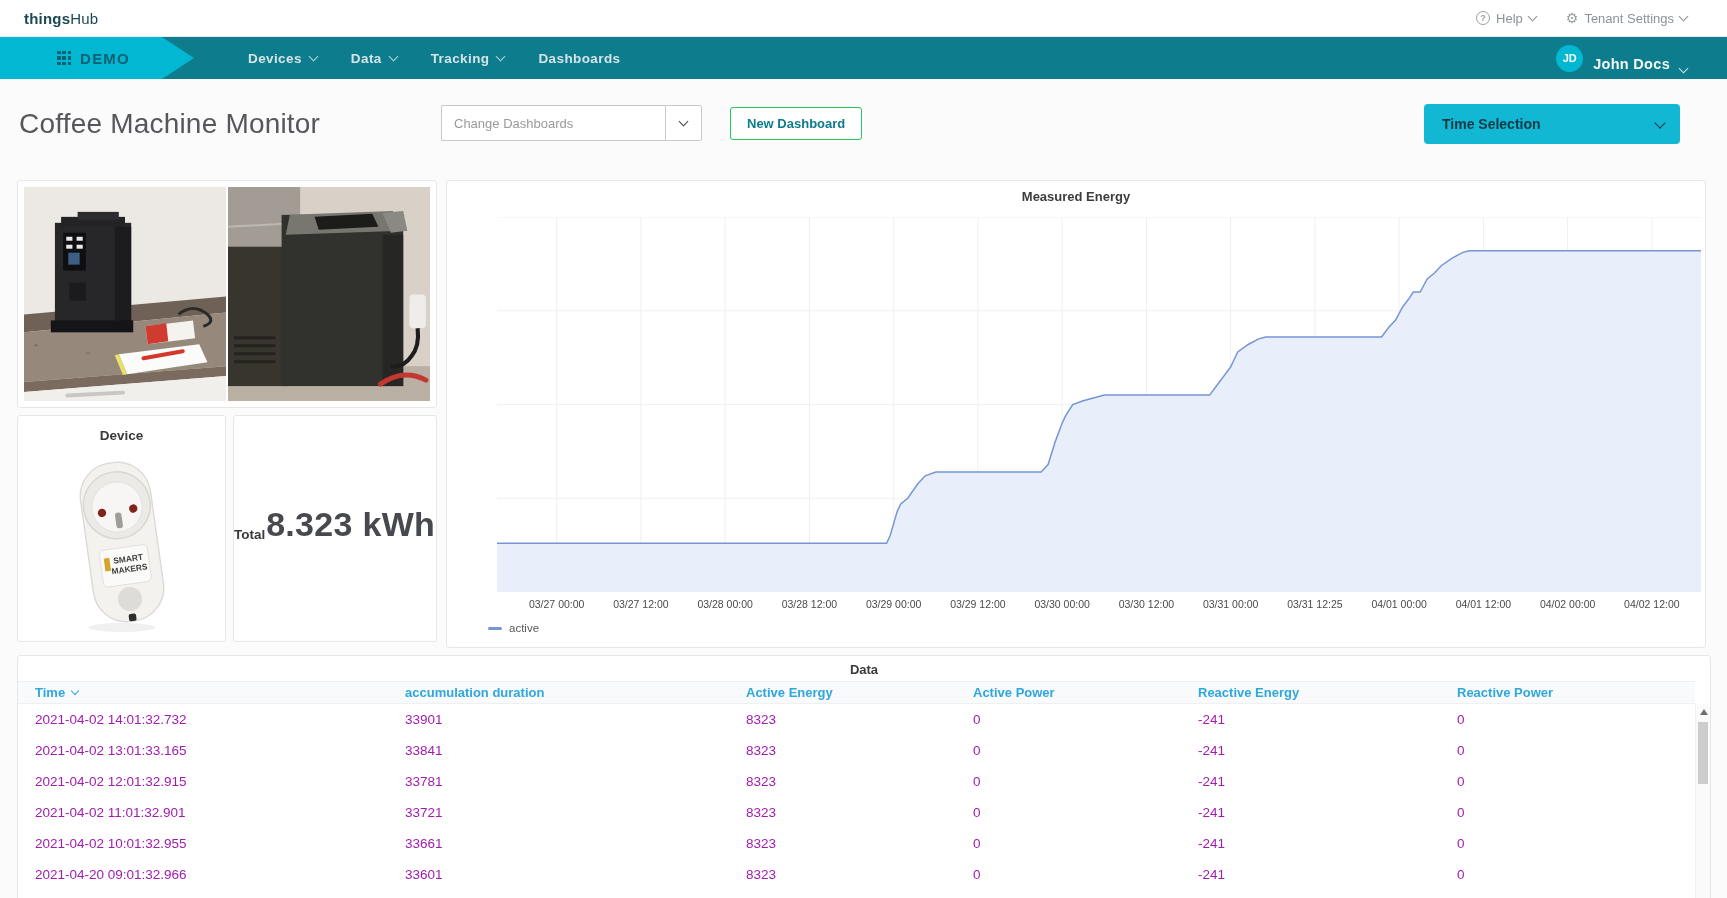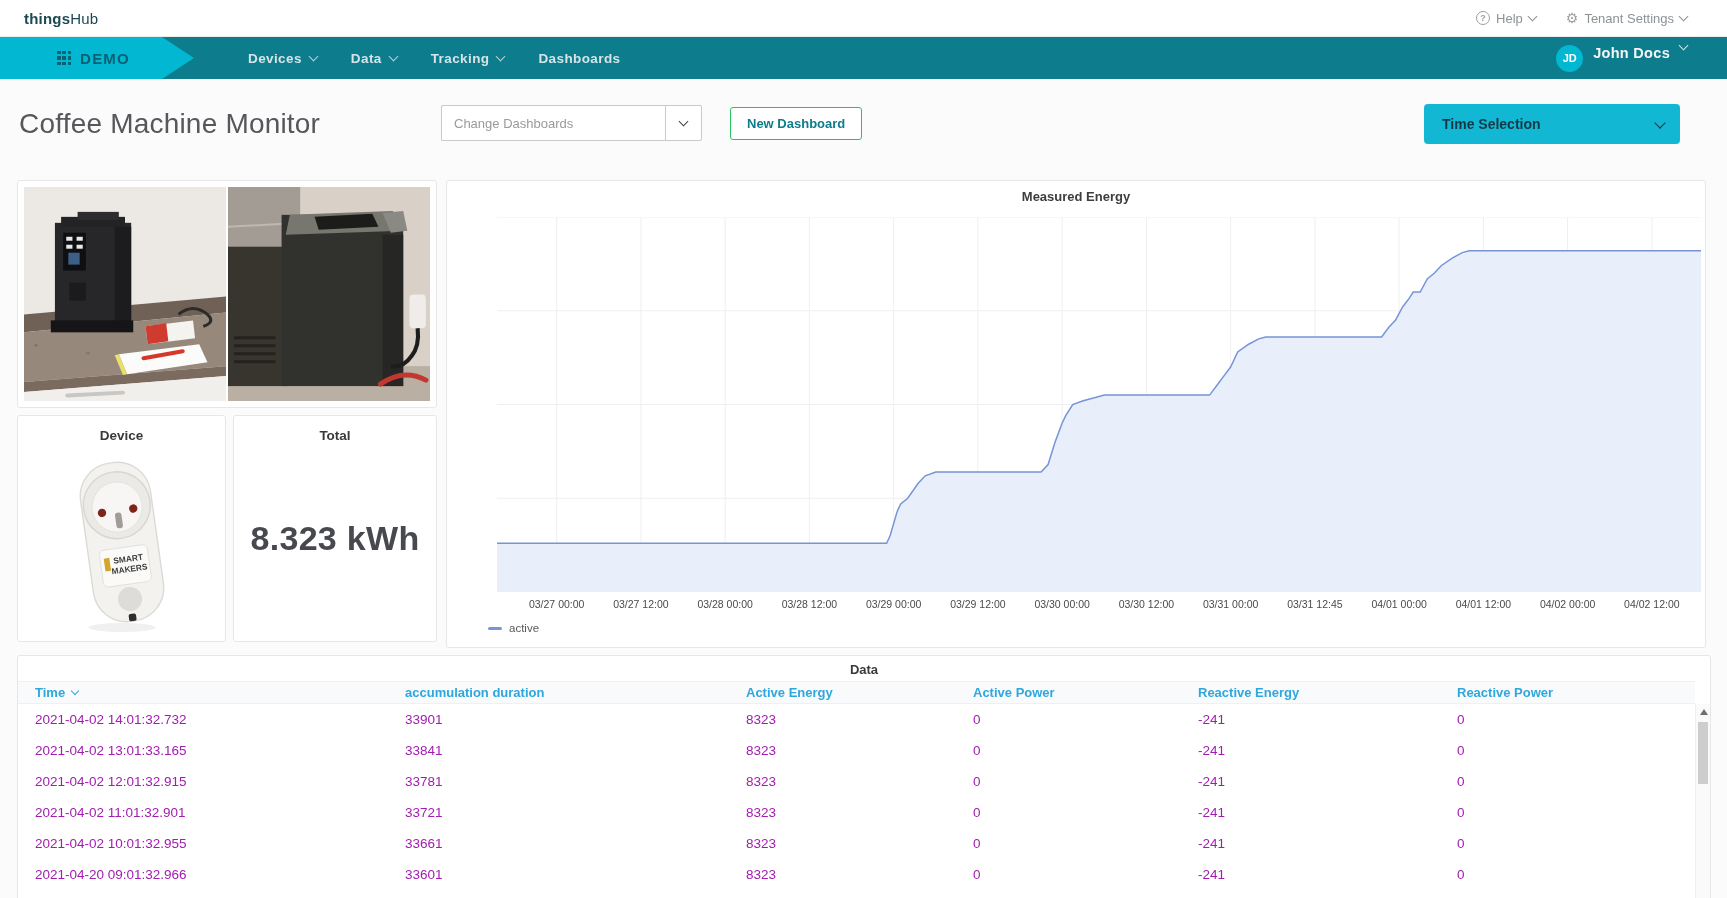--- a/index.html
+++ b/index.html
@@ -26,21 +26,21 @@
   .wedge{position:absolute;left:0;top:0;width:200px;height:42px;background:#02b7d2;
          clip-path:polygon(0 0,162px 0,194px 21px,162px 42px,0 42px);
          display:flex;align-items:center;gap:9px;padding-left:57px;box-sizing:border-box;}
   .grid-icon{display:grid;grid-template-columns:repeat(3,3.5px);grid-gap:1.8px;}
   .grid-icon i{width:3.5px;height:3.5px;background:#0a6173;display:block;}
   .wedge-label{font-size:15px;font-weight:700;color:#0a6173;letter-spacing:1.2px;}
   .nav-items{display:flex;align-items:center;gap:34px;margin-left:248px;}
   .nav-item{display:flex;align-items:center;gap:8px;color:#d5e4e7;font-size:13.5px;
             font-weight:700;letter-spacing:.4px;cursor:pointer;}
   .nav-item .chev{border-color:#b7d2d7;}
-  .nav-user{margin-left:auto;display:flex;align-items:flex-start;gap:10px;padding-right:40px;cursor:pointer;}
+  .nav-user{margin-left:auto;display:flex;align-items:flex-end;gap:10px;padding-right:40px;cursor:pointer;}
   .avatar{width:27px;height:27px;border-radius:50%;background:#02b7d2;color:#fff;font-size:11px;
           font-weight:700;display:flex;align-items:center;justify-content:center;}
   .user-name{color:#f2f7f8;font-size:14.5px;font-weight:700;letter-spacing:.3px;}
   .nav-user .chev{border-color:#cfe2e5;}
 
   
   .page-title{position:absolute;left:19px;top:108px;font-size:28px;font-weight:400;
               color:#56575b;letter-spacing:.2px;}
   .change-dash{position:absolute;left:441px;top:105px;height:36px;display:flex;}
   .change-dash input{width:224px;height:36px;border:1px solid #c9c9c9;border-right:none;
@@ -63,21 +63,21 @@
   .dash-action .chev{width:7px;height:7px;}
   .time-sel .chev{width:7px;height:7px;}
 
   
   .card{position:absolute;background:#fff;border:1px solid #e7e7e7;border-radius:3px;box-sizing:border-box;}
   .photos-card{left:17px;top:180px;width:420px;height:228px;padding:6px;display:flex;gap:2px;}
   .photo{flex:1;overflow:hidden;}
   .photo svg{width:100%;height:100%;display:block;}
 
   .device-card{left:17px;top:415px;width:209px;height:227px;display:flex;flex-direction:column;align-items:center;}
-  .total-card{left:233px;top:415px;width:204px;height:227px;display:flex;flex-direction:column;align-items:center;}
+  .total-card{left:233px;top:415px;width:204px;height:227px;display:flex;flex-direction:row;align-items:center;}
   .card-title{margin-top:12px;font-size:13.5px;font-weight:700;color:#3a3a3a;}
   .plug-wrap{flex:1;display:flex;align-items:center;justify-content:center;width:100%;}
   .total-value{flex:1;display:flex;align-items:center;justify-content:center;font-size:34px;
                font-weight:700;color:#47494e;letter-spacing:.3px;padding-bottom:8px;}
 
   
   .chart-card{left:446px;top:180px;width:1260px;height:468px;padding-left:20px;}
   .chart-title{position:absolute;left:0;right:0;top:8px;text-align:center;font-size:13px;
                font-weight:700;color:#3d3d3d;}
   .plot{position:absolute;left:50px;top:36px;width:1204px;height:375px;}
@@ -298,21 +298,21 @@
     <div class="x-labels" id="x-labels">
         <div class="x-label" style="left: 4.95627%;">03/27 00:00</div>
         <div class="x-label" style="left: 11.9534%;">03/27 12:00</div>
         <div class="x-label" style="left: 18.9504%;">03/28 00:00</div>
         <div class="x-label" style="left: 25.9475%;">03/28 12:00</div>
         <div class="x-label" style="left: 32.9446%;">03/29 00:00</div>
         <div class="x-label" style="left: 39.9417%;">03/29 12:00</div>
         <div class="x-label" style="left: 46.9388%;">03/30 00:00</div>
         <div class="x-label" style="left: 53.9359%;">03/30 12:00</div>
         <div class="x-label" style="left: 60.9329%;">03/31 00:00</div>
-        <div class="x-label" style="left: 67.93%;">03/31 12:45</div>
+        <div class="x-label" style="left: 67.93%;">03/31 12:25</div>
         <div class="x-label" style="left: 74.9271%;">04/01 00:00</div>
         <div class="x-label" style="left: 81.9242%;">04/01 12:00</div>
         <div class="x-label" style="left: 88.9213%;">04/02 00:00</div>
         <div class="x-label" style="left: 95.9184%;">04/02 12:00</div>
       </div>
     <div class="legend">
       <span class="legend-swatch" id="legend-swatch" style="background: rgb(118, 148, 214);"></span>
       <span class="legend-label">active</span>
     </div>
   </div>

